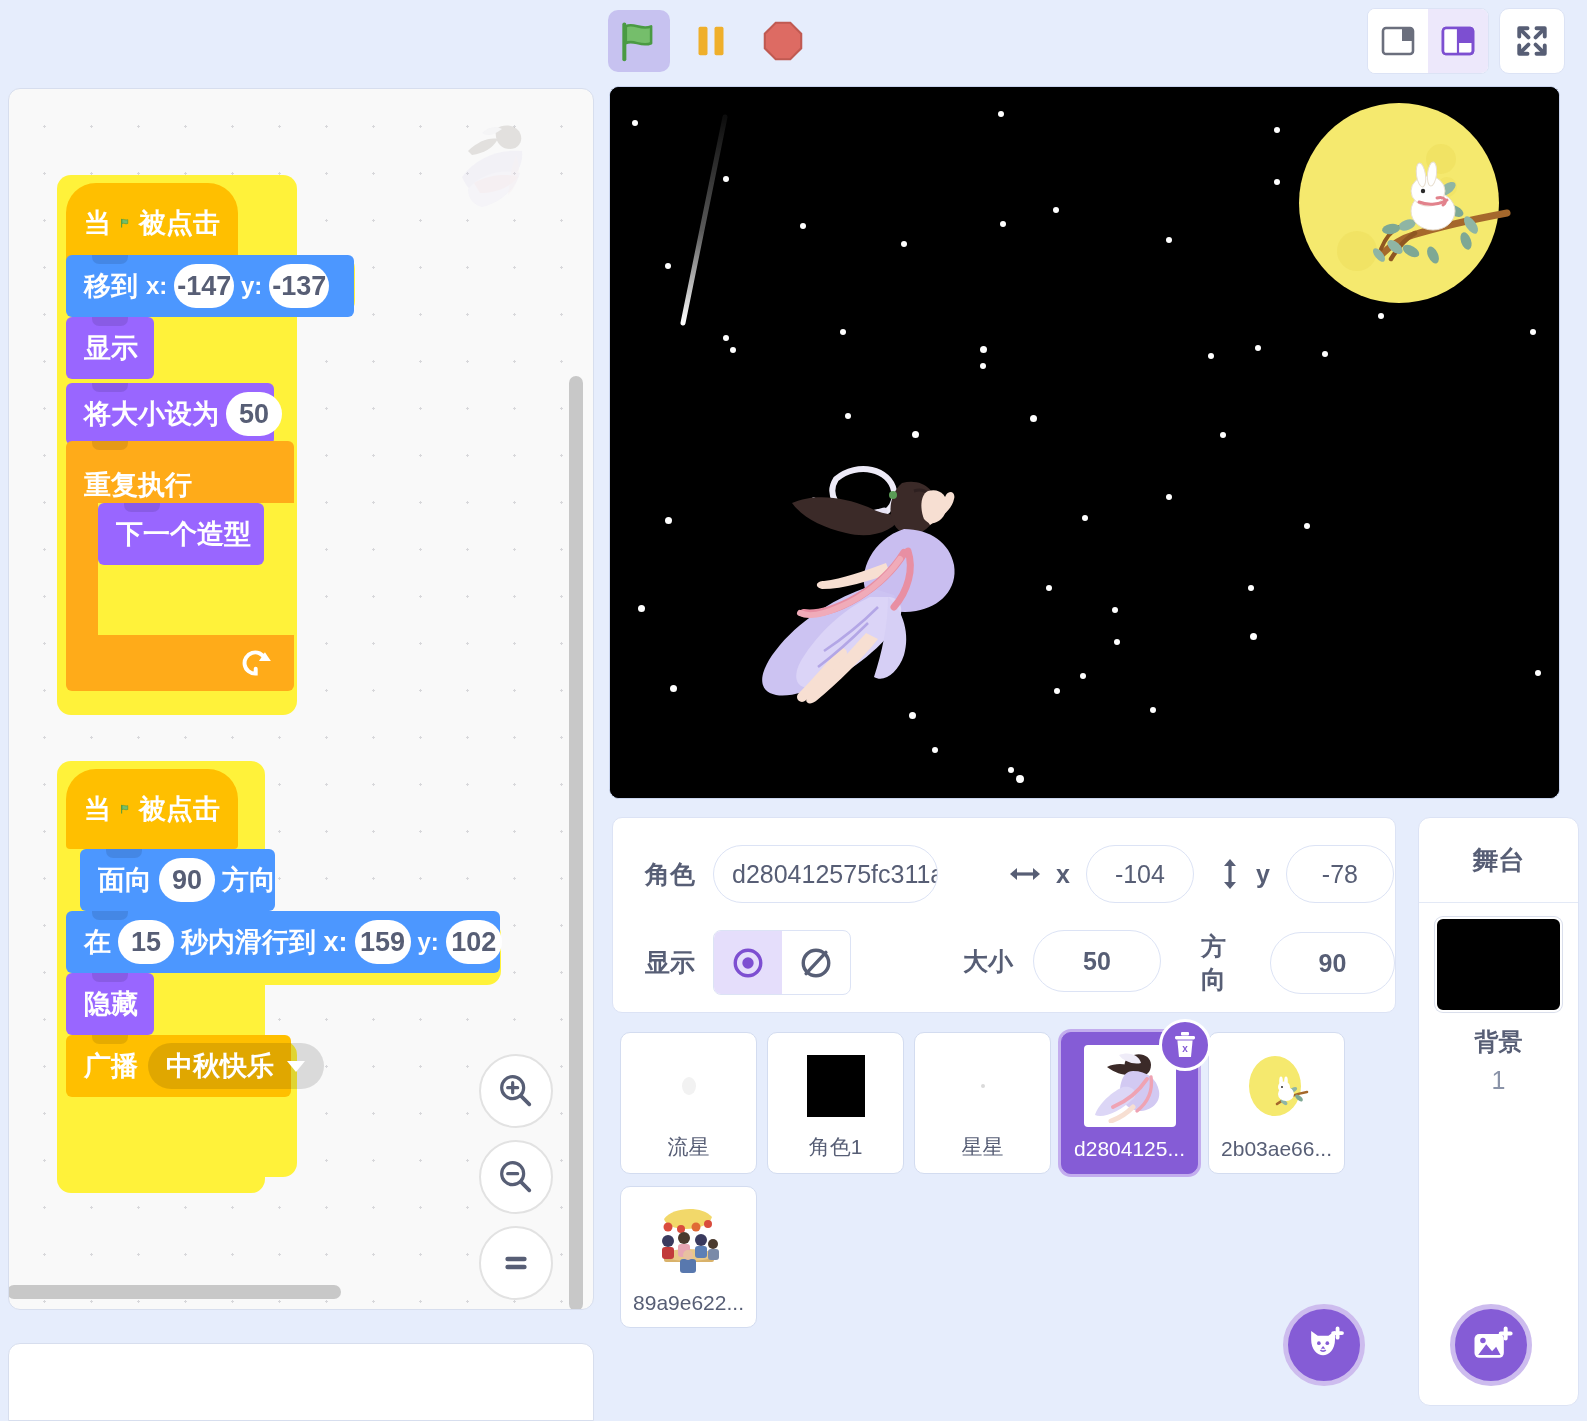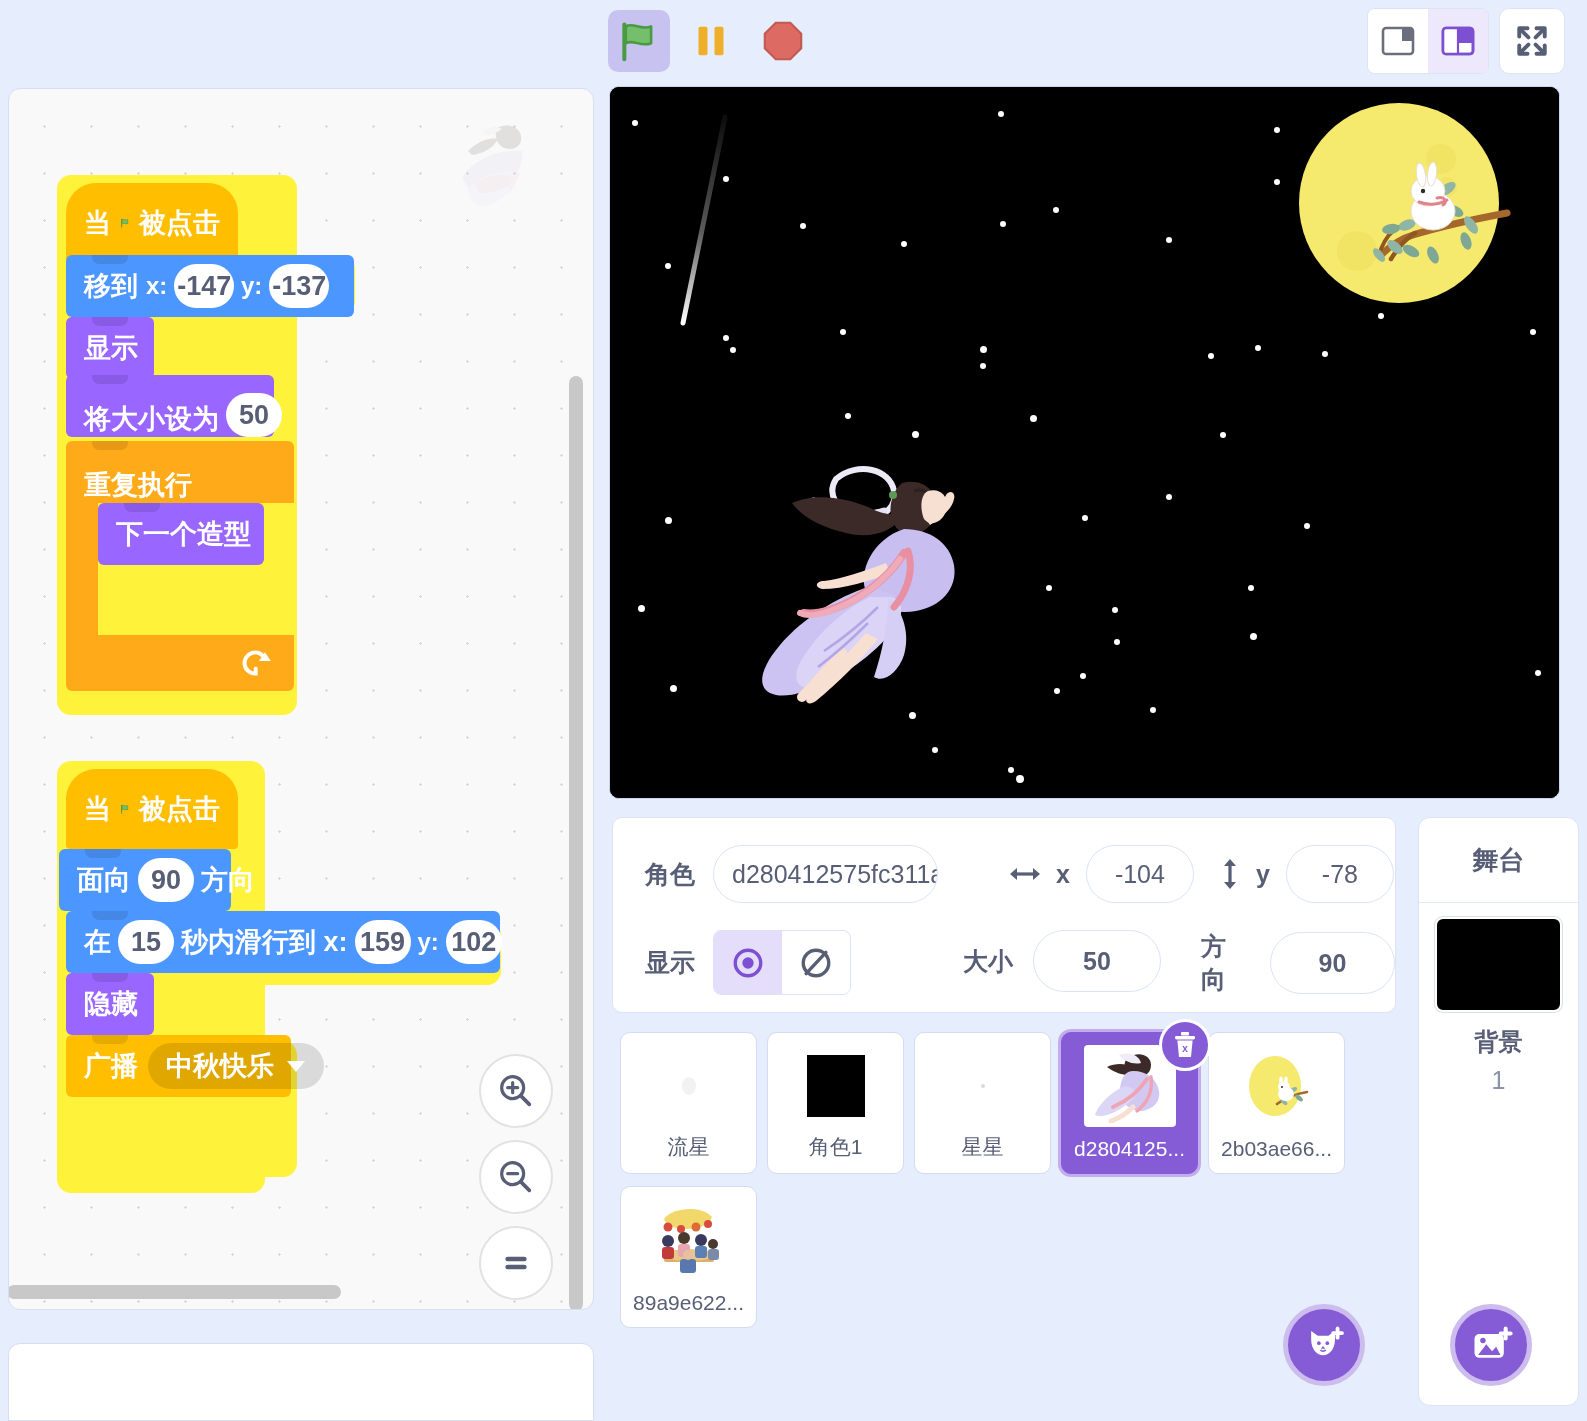--- a/index.html
+++ b/index.html
@@ -368,21 +368,21 @@
         <span style="margin-left:8px;font-size:24px;">x:</span>
         <span class="oval">-147</span>
         <span style="font-size:24px;">y:</span>
         <span class="oval">-137</span>
       </div>
 
       <div class="blk blk-looks notch-top" style="position:absolute; left:9px; top:142px; width:88px; height:62px; border-radius:6px;">
         <span>显示</span>
       </div>
 
-      <div class="blk blk-looks notch-top" style="position:absolute; left:9px; top:200px; width:208px; height:62px; border-radius:6px;align-items:flex-end;">
+      <div class="blk blk-looks notch-top" style="position:absolute; left:9px; top:208px; width:208px; height:62px; border-radius:6px;">
         <span>将大小设为</span>
         <span class="oval">50</span>
       </div>
 
       <div style="position:absolute; left:9px; top:266px; width:228px; height:230px;">
         <div class="blk blk-control notch-top" style="width:228px; height:62px; border-radius:6px 6px 0 0;align-items:flex-end;">
           <span>重复执行</span>
         </div>
         <div class="blk-control" style="position:absolute; left:0; top:62px; width:32px; height:132px;"></div>
         <div class="blk blk-control" style="position:absolute; left:0; top:194px; width:228px; height:56px; border-radius:0 0 6px 6px; justify-content:flex-end; padding-right:22px;">
@@ -406,21 +406,21 @@
 
       <div class="blk blk-events hat" style="position:absolute; left:9px; top:8px; width:172px; height:80px; border-radius:30px 30px 4px 4px;">
         <span>当</span>
         <svg width="34" height="34" viewBox="0 0 24 24" style="margin:0 9px;">
           <path d="M4 3 L4 22" stroke="#4A9A43" stroke-width="2.4" fill="none" stroke-linecap="round"></path>
           <path d="M4.8 4 C9 1.6 13 6.4 18.6 4 L18.6 13.2 C13 15.6 9 10.8 4.8 13.2 Z" fill="#75BE6B" stroke="#4A9A43" stroke-width="1.5" stroke-linejoin="round"></path>
         </svg>
         <span>被点击</span>
       </div>
 
-      <div class="blk blk-motion notch-top" style="position:absolute; left:2px; top:88px; width:172px; height:62px; border-radius:6px;">
+      <div class="blk blk-motion notch-top" style="position:absolute; left:23px; top:88px; width:195px; height:62px; border-radius:6px;">
         <span>面向</span>
         <span class="oval">90</span>
         <span>方向</span>
       </div>
 
       <div class="blk blk-motion notch-top" style="position:absolute; left:9px; top:150px; width:434px; height:62px; border-radius:6px;">
         <span>在</span>
         <span class="oval">15</span>
         <span>秒内滑行到 x:</span>
         <span class="oval">159</span>

